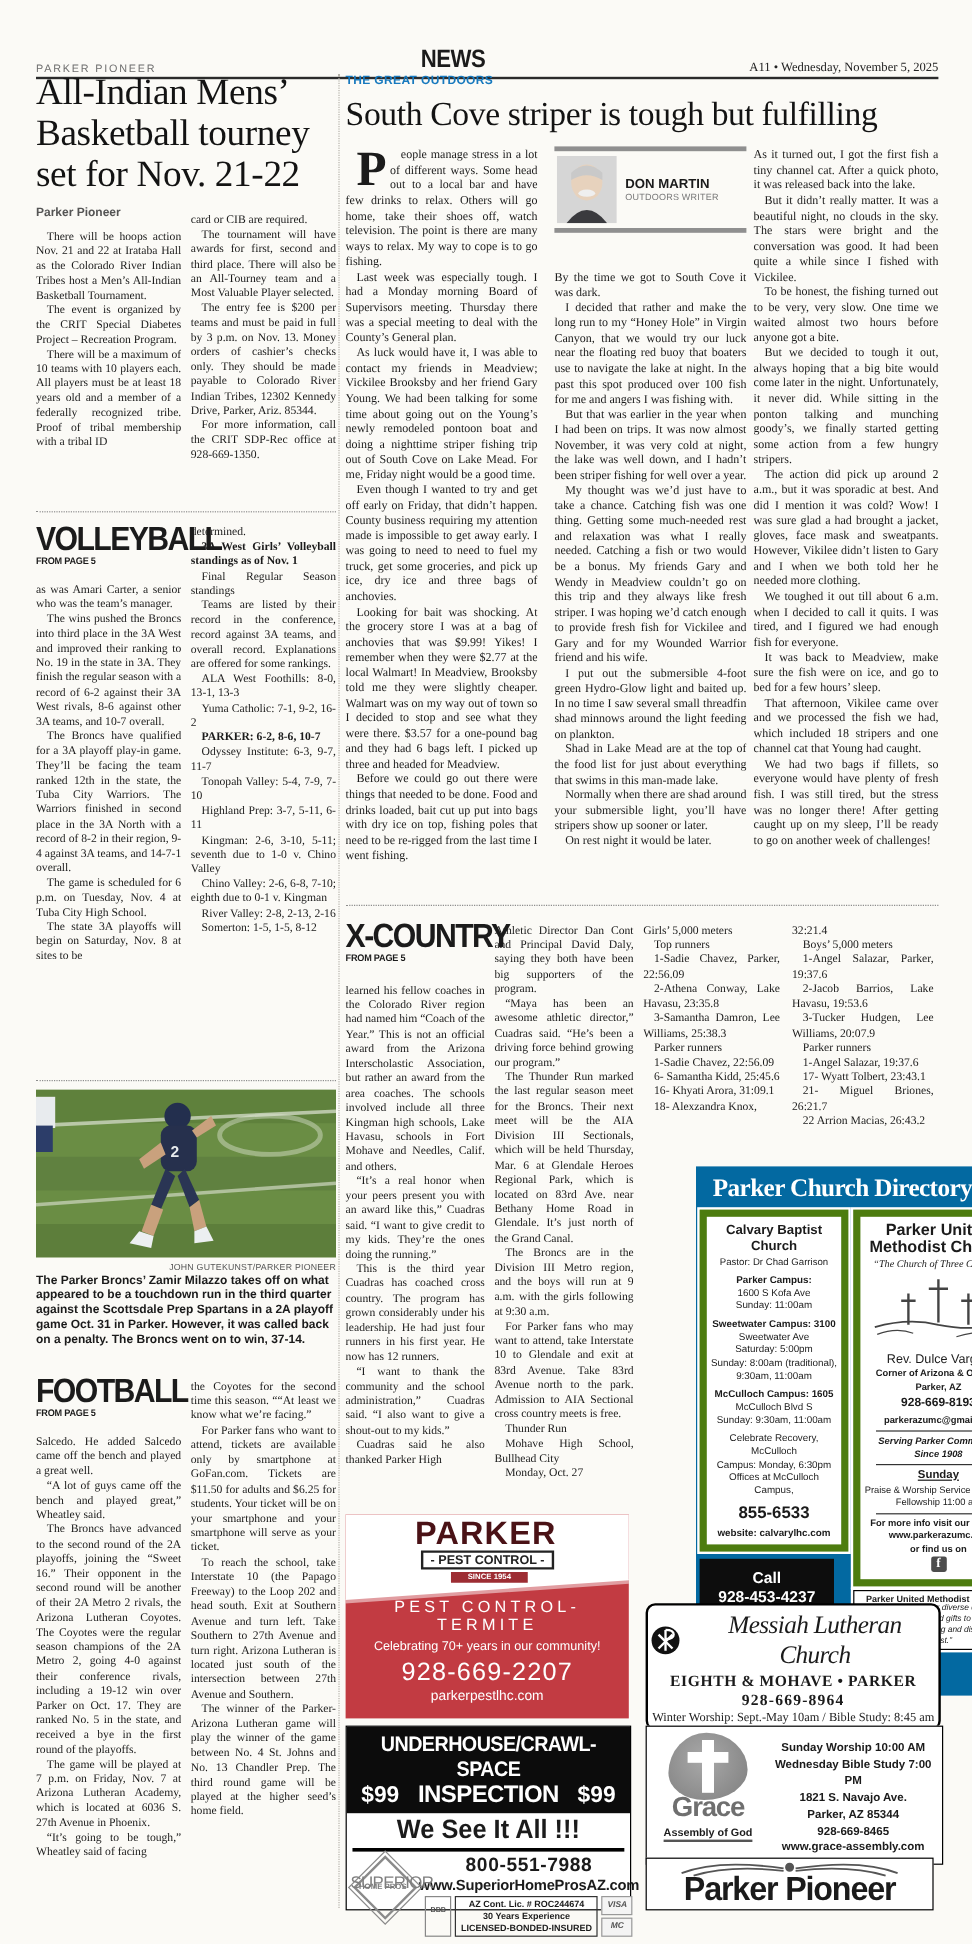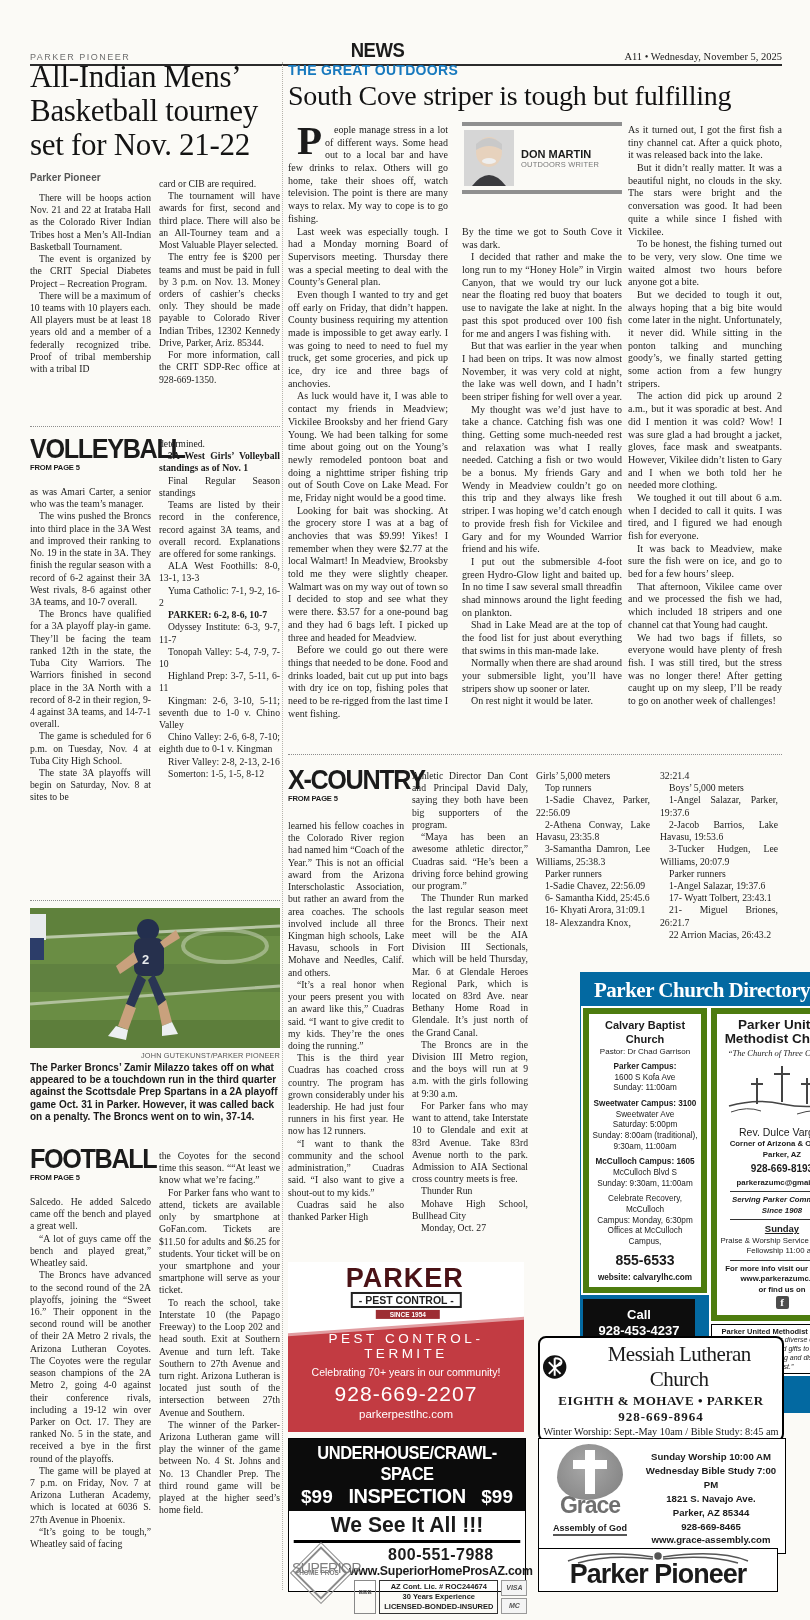--- a/index.html
+++ b/index.html
@@ -7,21 +7,21 @@
         font-family:"Liberation Serif",serif;color:#1b1b1b;overflow:hidden;}
   .abs{position:absolute;}
   
   .masthead{display:flex;justify-content:space-between;align-items:flex-end;border-bottom:2px solid #2b2b2b;padding-bottom:2px;}
   .mh-pub{font-family:"Liberation Sans",sans-serif;font-size:9px;letter-spacing:1.5px;color:#6e6e6e;}
   .mh-news{font-family:"Liberation Sans",sans-serif;font-weight:bold;font-size:21px;letter-spacing:-.5px;transform:scaleX(.88);}
   .mh-date{font-size:10.5px;color:#222;}
   
   .headline{font-size:31px;line-height:1.1;letter-spacing:-.3px;color:#131313;}
   .od-headline{font-size:28px;letter-spacing:-.3px;color:#131313;}
-  .kicker{font-family:"Liberation Sans",sans-serif;font-weight:bold;font-size:14px;letter-spacing:.3px;}
+  .kicker{font-family:"Liberation Sans",sans-serif;font-weight:bold;font-size:10px;letter-spacing:.3px;}
   .byline{font-family:"Liberation Sans",sans-serif;font-weight:bold;font-size:10px;color:#555;}
   .sec-head{font-family:"Liberation Sans",sans-serif;font-weight:bold;font-size:28px;letter-spacing:-1.5px;transform:scaleX(.9);transform-origin:left;}
   .sec-from{font-family:"Liberation Sans",sans-serif;font-weight:bold;font-size:8px;letter-spacing:-.2px;transform:scaleX(.95);transform-origin:left;margin-top:-3px;}
   
   .col{text-align:justify;font-size:9.7px;line-height:1.26;overflow:hidden;}
   .col p{margin:0;text-indent:9px;}
   .col.cont p:first-child{text-indent:0;}
   .col p.b{font-weight:bold;}
   .od .col{font-size:10px;line-height:1.27;}
   .dropcap p:first-child::first-letter{float:left;font-size:41px;line-height:31px;padding:1px 3px 0 0;font-weight:bold;}
@@ -59,21 +59,21 @@
   .mb p.m-phone{font-size:10px;font-weight:bold;margin:2px 0;}
   .mb p.hr{border-top:1px solid #333;margin:3px 10px;}
   .mb p.m-serv{font-weight:bold;font-style:italic;}
   .mb p.m-sunday{font-weight:bold;text-decoration:underline;font-size:9.5px;margin-top:1px;}
   .fb-ico{width:13px;height:13px;background:#4d4d4d;border-radius:2px;color:#fff;font:bold 11px "Liberation Serif",serif;text-align:center;line-height:13px;margin:1px auto 2px;}
   .m-foot{border:1px solid #000;box-shadow:0 0 0 2px #fff;background:#fff;font-family:"Liberation Sans",sans-serif;text-align:center;padding:2px;margin-top:3px;}
   .m-foot .h{font-weight:bold;font-size:7.5px;}
   .m-foot .q{font-style:italic;font-size:7px;line-height:1.25;}
   
   .messiah{border:2px solid #000;border-radius:8px;background:#fff;text-align:center;padding:4px 2px;}
-  .mes-row{display:flex;align-items:center;justify-content:center;gap:11px;}
+  .mes-row{display:flex;align-items:center;justify-content:center;gap:11px;font-style:italic;}
   .mes-name{font-size:21px;letter-spacing:-.5px;}
   .mes-addr{font-weight:bold;font-size:13px;letter-spacing:.5px;margin-top:1px;}
   .mes-phone{font-weight:bold;font-size:13px;letter-spacing:1px;}
   .mes-l{font-size:10.3px;color:#222;margin-top:1px;text-align:center;}
   
   .grace{border:1px solid #000;background:#fff;display:flex;padding:5px 4px;gap:4px;}
   .grace-logo{width:94px;text-align:center;}
   .g-blob{width:66px;height:56px;background:radial-gradient(circle at 45% 40%,#a9a9a9 0%,#8f8f8f 60%,#7e7e7e 100%);border-radius:48% 52% 55% 45%/60% 55% 45% 40%;margin:0 auto;position:relative;}
   .g-cross-v{position:absolute;left:28px;top:6px;width:10px;height:44px;background:#fff;}
   .g-cross-h{position:absolute;left:16px;top:16px;width:34px;height:9px;background:#fff;}
@@ -219,22 +219,22 @@
       <p>The winner of the Parker-Arizona Lutheran game will play the winner of the game between No. 4 St. Johns and No. 13 Chandler Prep. The third round game will be played at the higher seed’s home field.</p>
     </div>
 
   <div class="od">
     <div class="abs kicker" style="left:288px;top:62px;color:#1779be;">THE GREAT OUTDOORS</div>
     <div class="abs od-headline" style="left:288px;top:80px;width:518px;">South Cove striper is tough but fulfilling</div>
 
     <div class="abs col dropcap" style="left:288px;top:124px;width:160px;height:622px;">
         <p>People manage stress in a lot of different ways. Some head out to a local bar and have few drinks to relax. Others will go home, take their shoes off, watch television. The point is there are many ways to relax. My way to cope is to go fishing.</p>
         <p>Last week was especially tough. I had a Monday morning Board of Supervisors meeting. Thursday there was a special meeting to deal with the County’s General plan.</p>
+        <p>As luck would have it, I was able to contact my friends in Meadview; Vickilee Brooksby and her friend Gary Young. We had been talking for some time about going out on the Young’s newly remodeled pontoon boat and doing a nighttime striper fishing trip out of South Cove on Lake Mead. For me, Friday night would be a good time.</p>
         <p>Even though I wanted to try and get off early on Friday, that didn’t happen. County business requiring my attention made is impossible to get away early. I was going to need to need to fuel my truck, get some groceries, and pick up ice, dry ice and three bags of anchovies.</p>
-        <p>As luck would have it, I was able to contact my friends in Meadview; Vickilee Brooksby and her friend Gary Young. We had been talking for some time about going out on the Young’s newly remodeled pontoon boat and doing a nighttime striper fishing trip out of South Cove on Lake Mead. For me, Friday night would be a good time.</p>
         <p>Looking for bait was shocking. At the grocery store I was at a bag of anchovies that was $9.99! Yikes! I remember when they were $2.77 at the local Walmart! In Meadview, Brooksby told me they were slightly cheaper. Walmart was on my way out of town so I decided to stop and see what they were there. $3.57 for a one-pound bag and they had 6 bags left. I picked up three and headed for Meadview.</p>
         <p>Before we could go out there were things that needed to be done. Food and drinks loaded, bait cut up put into bags with dry ice on top, fishing poles that need to be re-rigged from the last time I went fishing.</p>
       </div>
 
     <div class="abs" style="left:462px;top:122px;width:160px;">
       <div class="auth">
         <svg width="50" height="56" viewBox="0 0 50 56">
           <rect width="50" height="56" fill="#d6d6d6"></rect>
           <rect width="50" height="56" fill="url(#)"></rect>
           <ellipse cx="25" cy="22" rx="13" ry="15" fill="#e7d2bd"></ellipse>

